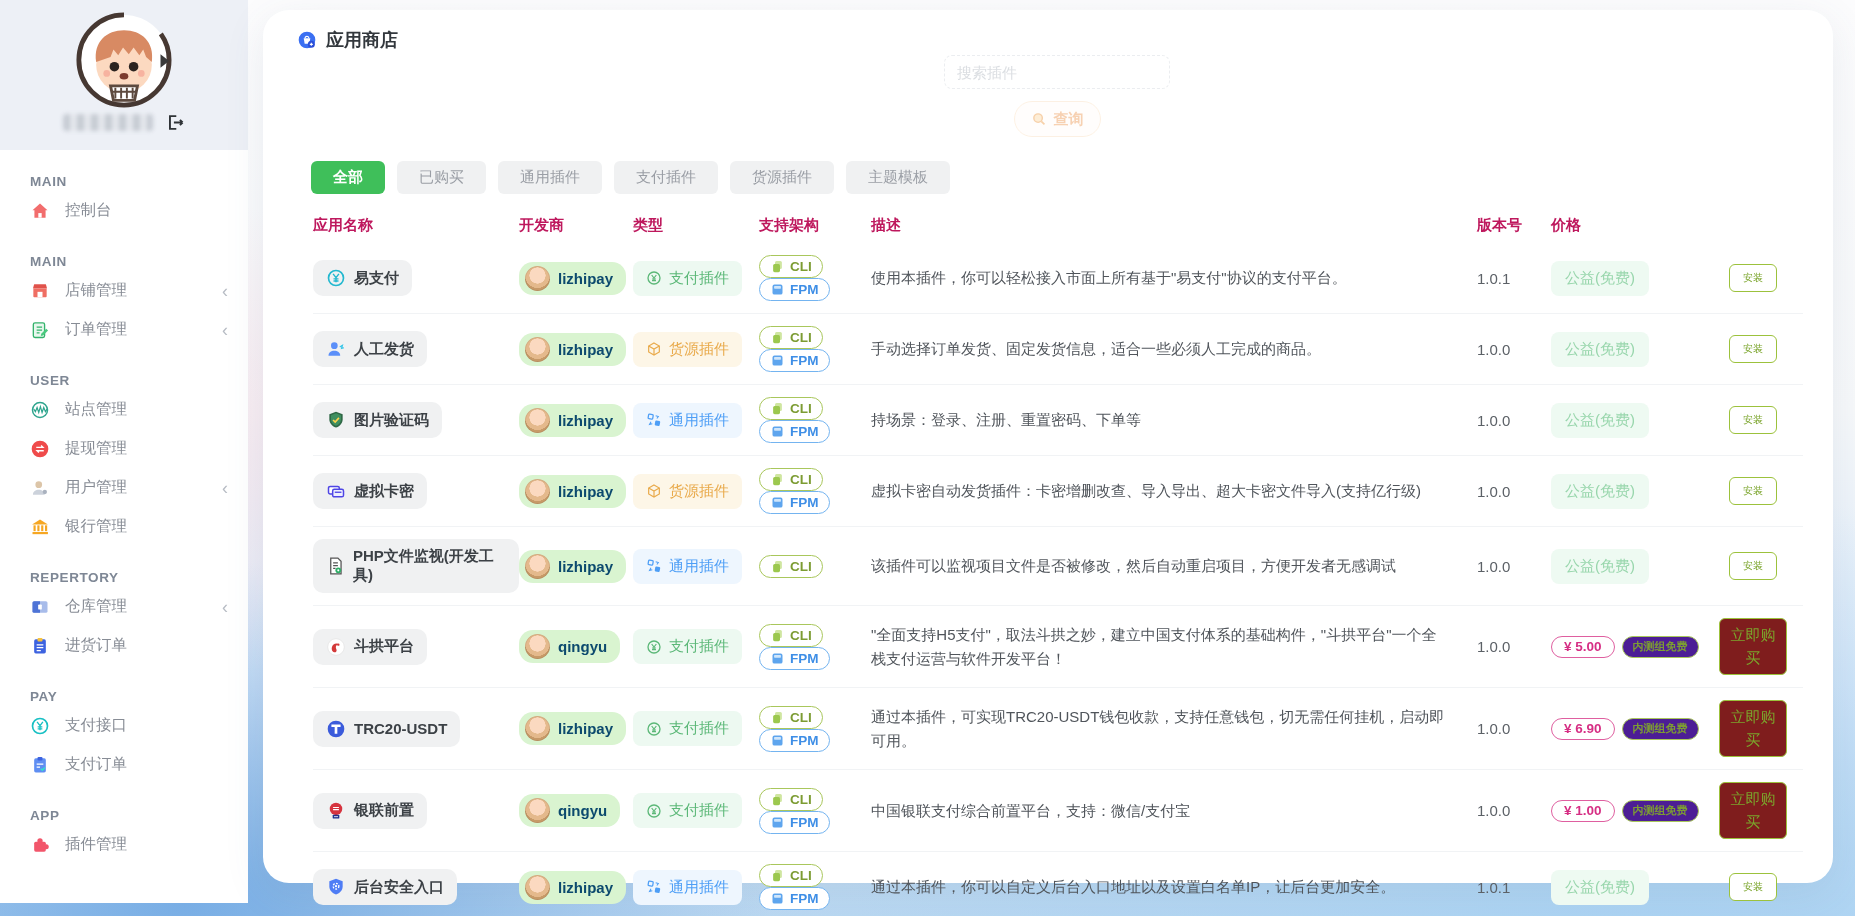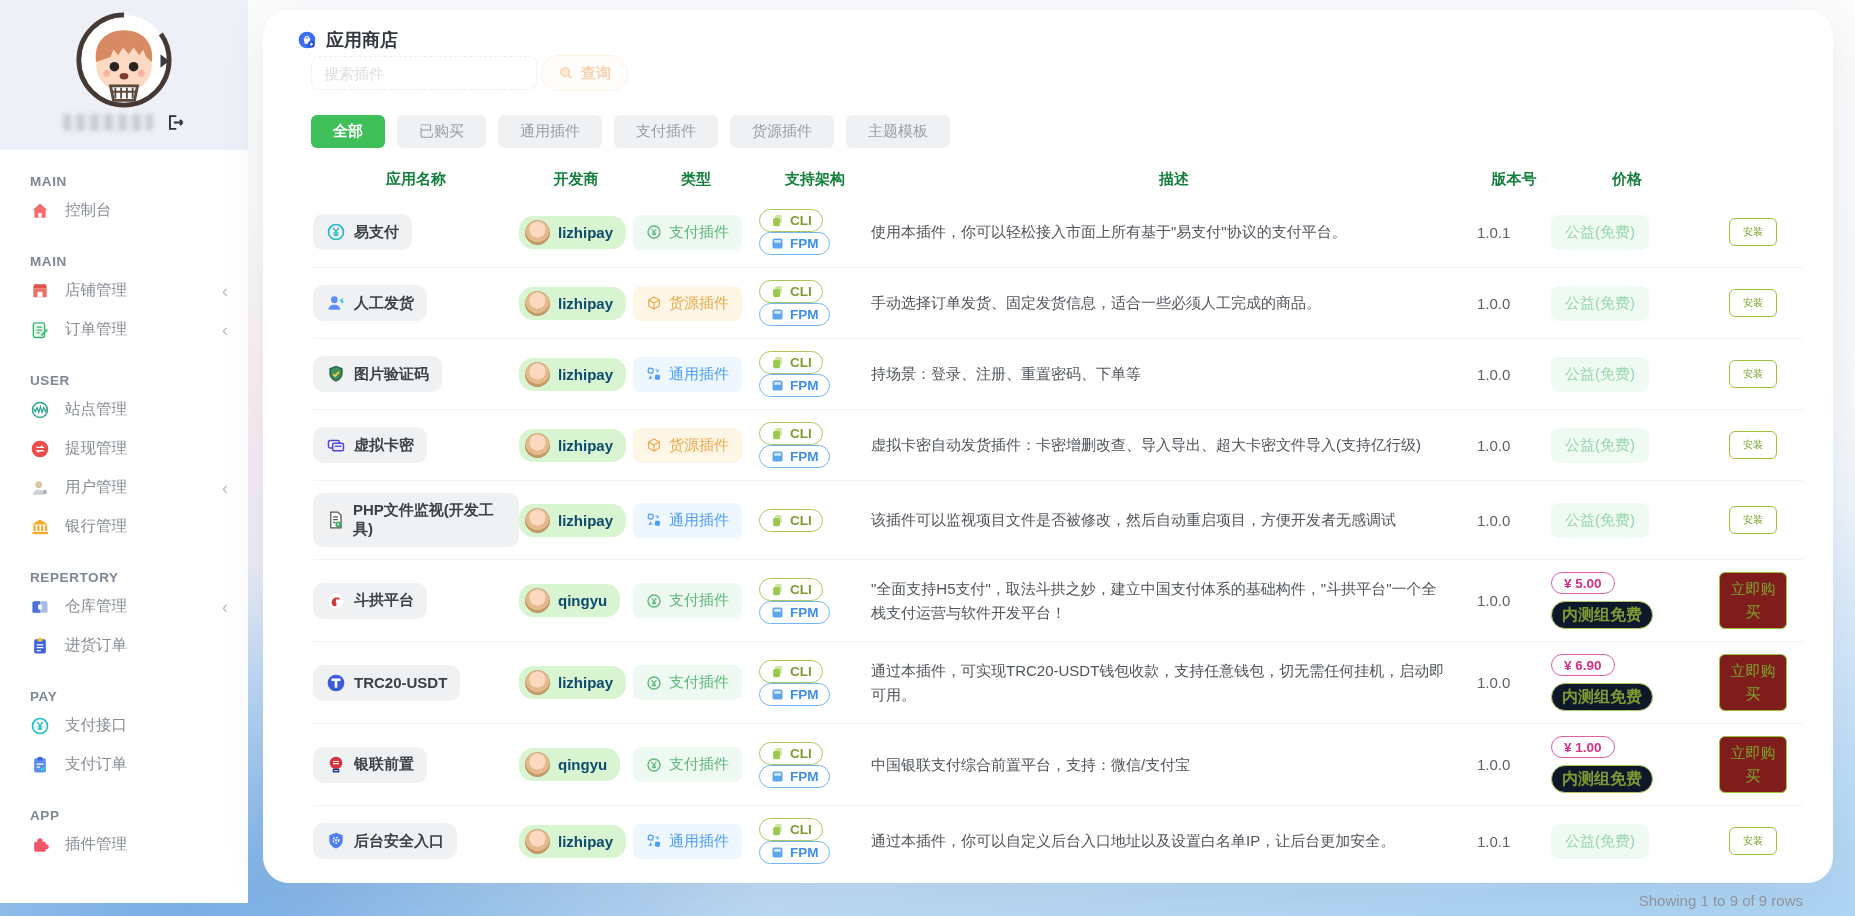--- a/index.html
+++ b/index.html
@@ -23,55 +23,55 @@
   .nav-item{display:flex;align-items:center;gap:15px;padding:9px 20px 9px 30px;font-size:15.5px;color:#878c95;cursor:pointer;}
   .nav-item .icn{width:20px;height:20px;display:inline-flex;flex:none;}
   .icn svg{width:100%;height:100%;}
   .chev{margin-left:auto;color:#b7bcc4;font-size:18px;line-height:1;}
   
   .card{position:absolute;left:263px;top:10px;width:1570px;height:873px;background:#fff;border-radius:26px;
     box-shadow:0 10px 40px rgba(80,100,130,.10);box-sizing:border-box;padding:18px 30px 0 34px;}
   .title-row{display:flex;align-items:center;gap:9px;text-align:right;}
   .title-icn{width:20px;height:20px;display:inline-flex;}
   .title{font-size:18px;font-weight:700;color:#33383d;}
-  .search-row{display:flex;align-items:center;gap:4px;margin:3px 0 0 14px;opacity:.5;}
+  .search-row{display:flex;align-items:center;gap:12px;margin:3px 0 0 14px;opacity:.5;flex-direction:column;}
   .search-input{width:200px;height:32px;border:1px dashed #d9dde2;border-radius:8px;padding:0 12px;font-size:15px;color:#555;outline:none;background:#fff;box-sizing:content-box;}
   .search-input::placeholder{color:#b9bfc7;}
   .btn-query{display:inline-flex;align-items:center;gap:6px;height:36px;padding:0 16px;border-radius:18px;border:1px solid #fbe3c8;background:#fffdfa;color:#f0a468;font-size:15px;font-weight:600;cursor:pointer;}
   .btn-query .icn{width:17px;height:17px;}
   .tabs{display:flex;gap:12px;margin:24px 0 0 14px;}
   .tab{height:33px;padding:0 22px;border-radius:6px;background:#f0f1f2;color:#9a9ea5;font-size:15px;display:inline-flex;align-items:center;border:none;cursor:pointer;font-family:inherit;}
   .tab.active{background:#3fbf5a;color:#fff;font-weight:600;}
   
   .table{margin-top:4px;padding-left:16px;}
   .trow{display:grid;grid-template-columns:206px 114px 126px 112px 1fr 74px 152px 100px;align-items:center;}
-  .thead{padding:18px 0 8px;font-weight:700;color:#15803d;font-size:15px;text-align:center;}
+  .thead{padding:18px 0 8px;font-weight:700;color:#be185d;font-size:15px;}
   .tr{padding:12px 0;min-height:64px;box-sizing:border-box;}
   .tr + .tr{border-top:1px solid #f1f3f5;}
   .badge-name{display:inline-flex;align-items:center;gap:8px;background:#f0f1f2;border-radius:10px;padding:8px 13px;font-size:15px;font-weight:700;color:#3c4146;}
   .badge-name .icn{width:20px;height:20px;}
   .badge-dev{display:inline-flex;align-items:center;gap:8px;background:#d9f4d0;border-radius:14px;padding:4px 13px 4px 6px;font-size:15px;font-weight:700;color:#0c4a6e;}
   .avatar-sm{width:25px;height:25px;border-radius:50%;flex:none;
     background:radial-gradient(circle at 50% 38%,#fbd9c0 0 40%,#e4b98c 41% 62%,#c79a68 63% 100%);
     box-shadow:inset 0 0 0 1px rgba(0,0,0,.08);}
   .badge-type{display:inline-flex;align-items:center;gap:7px;border-radius:8px;padding:8px 13px;font-size:15px;}
   .badge-type .icn{width:16px;height:16px;}
   .type-pay{background:#edf9f1;color:#5cb878;}
   .type-source{background:#fdf6e7;color:#e9aa4b;}
   .type-general{background:#eef6fe;color:#4d9ef6;}
   .pill{display:inline-flex;align-items:center;gap:5px;border-radius:999px;font-size:13.5px;font-weight:600;padding:3px 10px;border:1.5px solid;background:#fff;}
   .pill .icn{width:15px;height:15px;}
   .pill-cli{border-color:#a9c75c;color:#7c9c33;margin-right:8px;}
   .pill-fpm{border-color:#74b4f0;color:#3e8ee6;}
   .desc{font-size:15px;color:#50555b;line-height:1.55;padding-right:30px;}
   .version{font-size:15px;color:#5c6167;}
   .price-free{display:inline-block;background:#eefaf2;color:#98d6ac;border-radius:8px;padding:8px 14px;font-size:15px;}
-  .price-paid{display:flex;flex-direction:column;gap:7px;align-items:flex-start;}
+  .price-paid{display:flex;flex-direction:row;gap:7px;align-items:flex-start;}
   .pill-amount{border:1.5px solid #df5fa0;color:#d62e84;border-radius:999px;padding:2.5px 12px;font-size:13.5px;font-weight:600;background:#fff;}
-  .pill-beta{border:1.5px solid #a9c75c;color:#7c9c33;border-radius:999px;padding:2.5px 10px;font-size:16px;font-weight:600;background:#0f172a;}
+  .pill-beta{border:1.5px solid #a9c75c;color:#7c9c33;border-radius:999px;padding:2.5px 10px;font-size:11px;font-weight:600;background:#4c1d95;}
   .action{display:flex;justify-content:center;}
   .btn-install{border:1.5px solid #9cc23c;color:#7ba52c;background:#fff;border-radius:6px;padding:6px 13px;font-size:10px;cursor:pointer;font-family:inherit;}
   .btn-buy{border:1.5px solid #9cc23c;color:#7ba52c;background:#7f1d1d;border-radius:6px;padding:5px 9px;font-size:15px;width:68px;line-height:1.5;cursor:pointer;font-family:inherit;box-sizing:border-box;}
   .footer{padding:16px 0 0 16px;color:#8d939a;font-size:15px;text-align:right;}
 </style>
 </head>
 <body>
 
 <div class="sidebar">
   <div class="profile">

